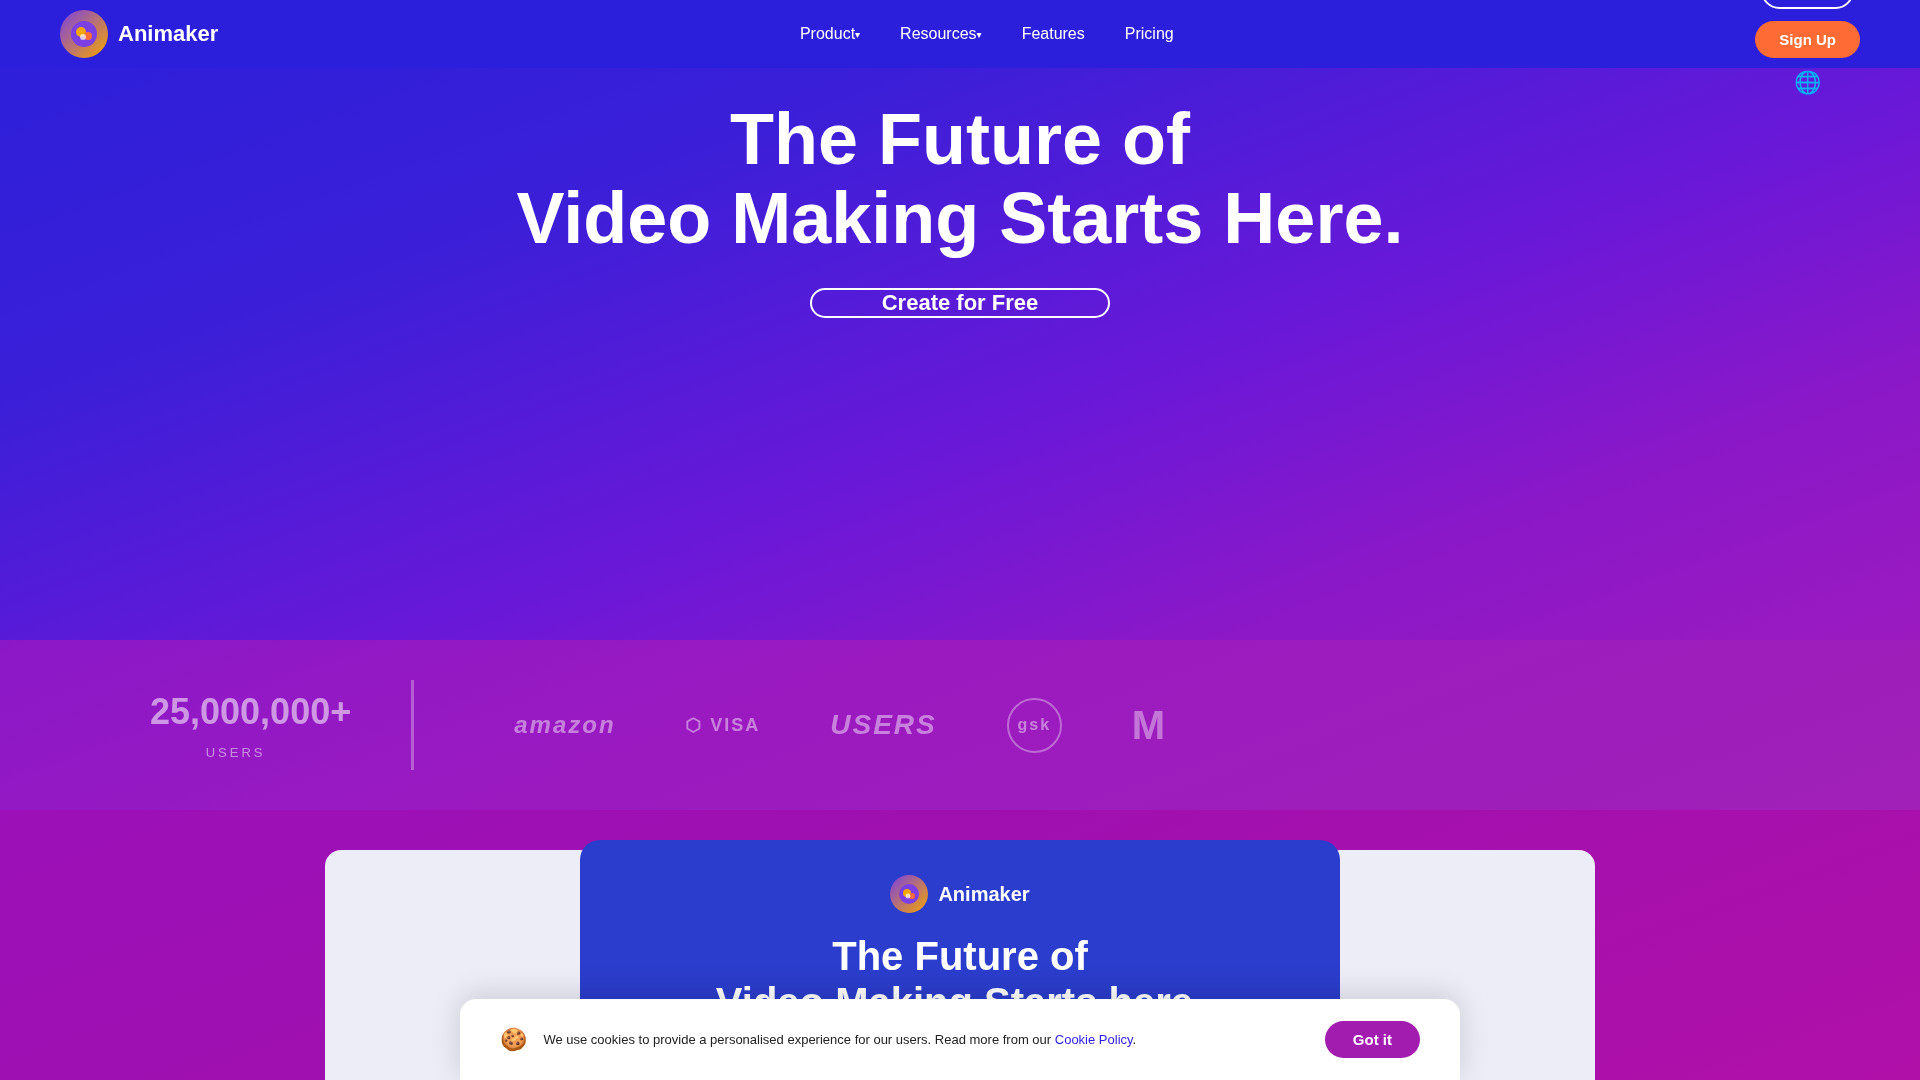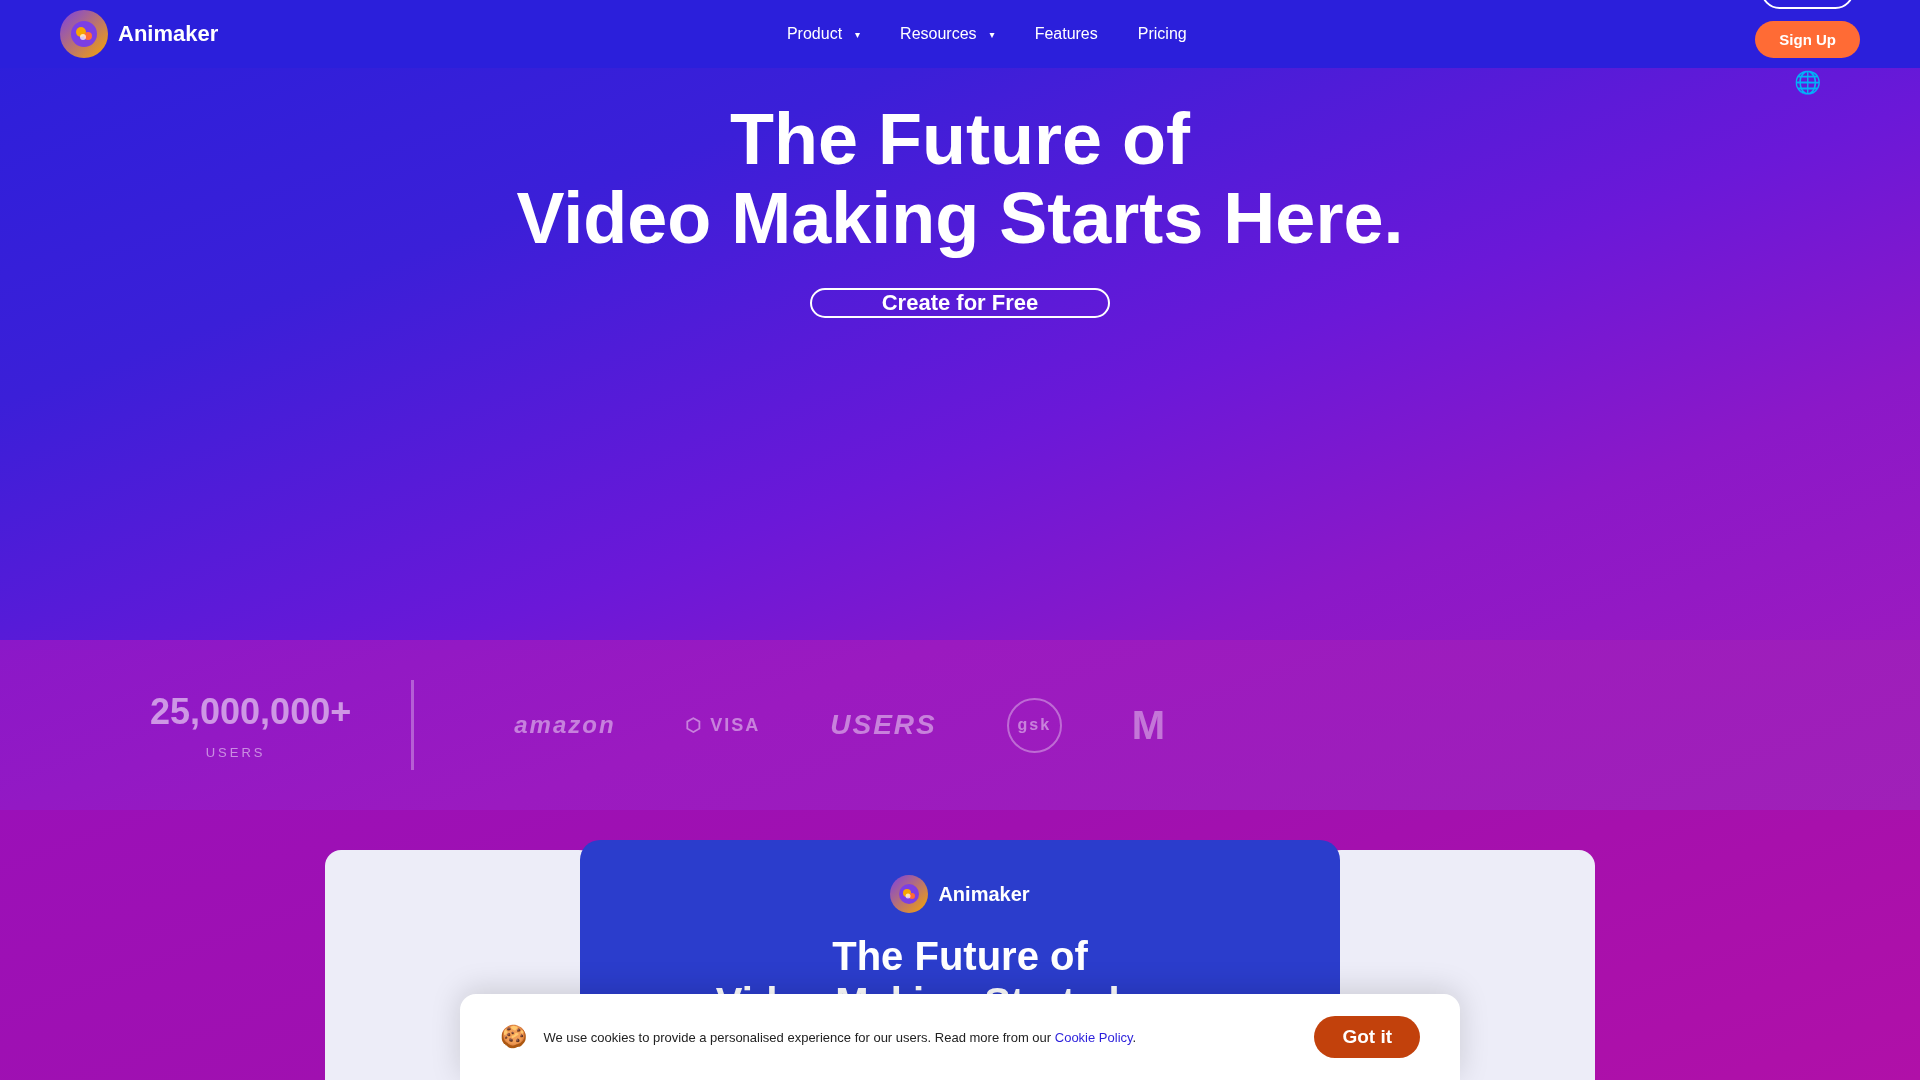--- a/index.html
+++ b/index.html
@@ -42,21 +42,21 @@
       display: flex;
       align-items: center;
       gap: 40px;
     }
     .nav-item {
       color: white;
       font-size: 16px;
       cursor: pointer;
       display: flex;
       align-items: center;
-      gap: 13px;
+      gap: 0;
       text-decoration: none;
     }
     .nav-item .chevron {
       font-size: 10px;
     }
     .navbar-actions {
       display: flex;
       align-items: center;
       gap: 12px;
       flex-direction: column;
@@ -249,26 +249,26 @@
     .cookie-text {
       color: #222;
       font-size: 13px;
       flex: 1;
     }
     .cookie-text a {
       color: #2b1fdb;
       text-decoration: none;
     }
     .btn-got-it {
-      background: #c2410c;
+      background: #a21caf;
       color: white;
       border: none;
       padding: 10px 28px;
       border-radius: 25px;
-      font-size: 19px;
+      font-size: 15px;
       font-weight: 700;
       cursor: pointer;
       flex-shrink: 0;
     }
   </style>
 </head>
 <body>
 
 <nav class="navbar">
   <div class="navbar-logo">

